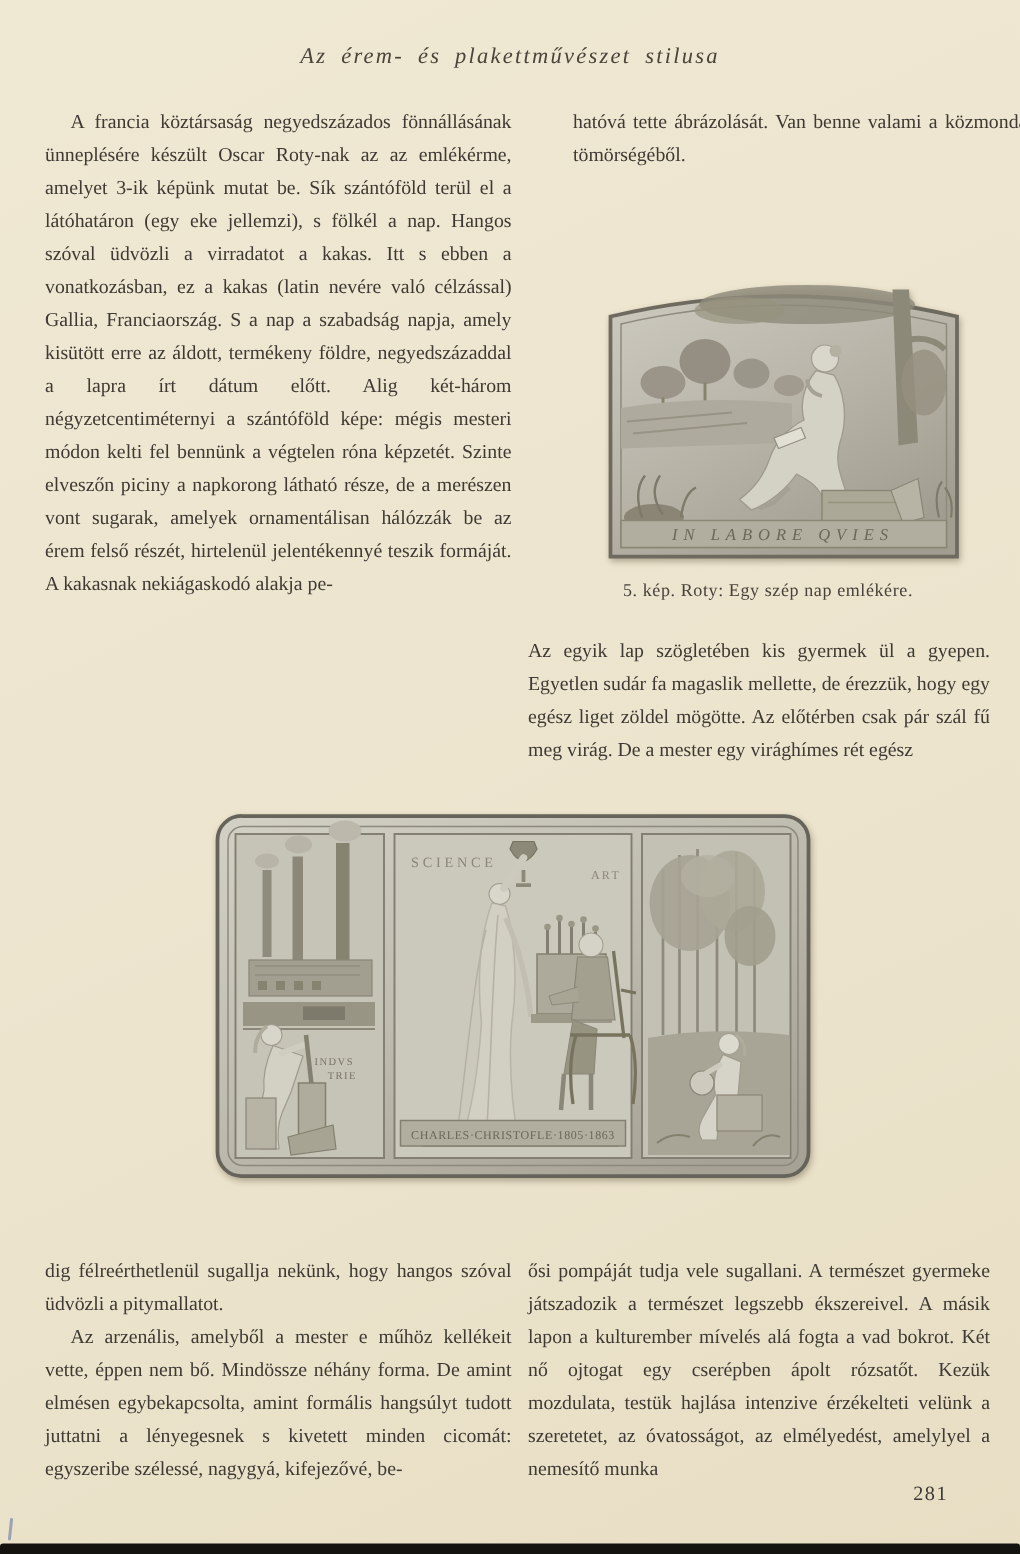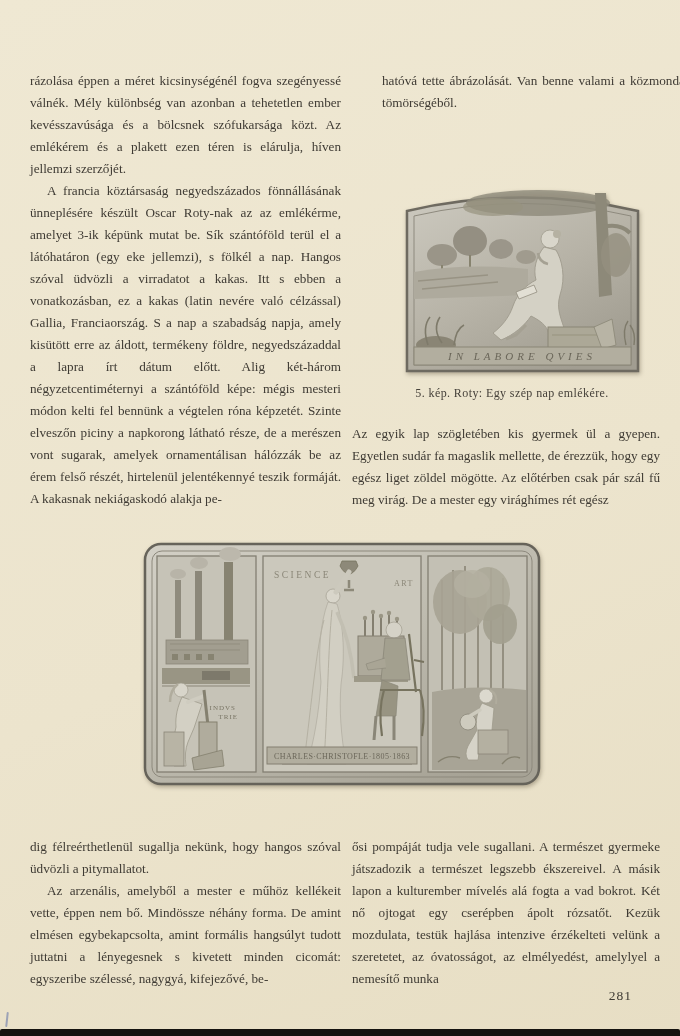--- a/index.html
+++ b/index.html
@@ -43,23 +43,23 @@
     position:absolute;left:6px;top:1012px;width:2px;height:15px;
     background:#5d6fa5;opacity:0.55;transform:rotate(6deg);border-radius:1px;
   }
   svg text{font-family:"Liberation Serif", serif;}
 </style>
 </head>
 <body>
 
 <div class="page">
 
+  <div class="header">Az érem- és plakettművészet stilusa</div>
 
   <div class="textblock col-left" style="top:70px;">
-    <p>rázolása éppen a méret kicsinységénél fogva szegényessé válnék. Mély különbség van azonban a tehetetlen ember kevésszavúsága és a bölcsnek szófukarsága közt. Az emlékérem és a plakett ezen téren is elárulja, híven jellemzi szerzőjét.</p>
     <p class="indent">A francia köztársaság negyedszázados fönnállásának ünneplésére készült Oscar Roty-nak az az emlékérme, amelyet 3-ik képünk mutat be. Sík szántóföld terül el a látóhatáron (egy eke jellemzi), s fölkél a nap. Hangos szóval üdvözli a virradatot a kakas. Itt s ebben a vonatkozásban, ez a kakas (latin nevére való célzással) Gallia, Franciaország. S a nap a szabadság napja, amely kisütött erre az áldott, termékeny földre, negyedszázaddal a lapra írt dátum előtt. Alig két-három négyzetcentiméternyi a szántóföld képe: mégis mesteri módon kelti fel bennünk a végtelen róna képzetét. Szinte elveszőn piciny a napkorong látható része, de a merészen vont sugarak, amelyek ornamentálisan hálózzák be az érem felső részét, hirtelenül jelentékennyé teszik formáját. A kakasnak nekiágaskodó alakja pe-</p>
   </div>
 
   <div class="textblock col-right" style="top:70px;margin-left:30px;">
     <p>hatóvá tette ábrázolását. Van benne valami a közmondás tömörségéből.</p>
   </div>
 
   <div class="figure" style="left:398px;top:177px;font-style:italic;">
     <svg width="249" height="200" viewBox="0 0 249 200">
       <defs>

